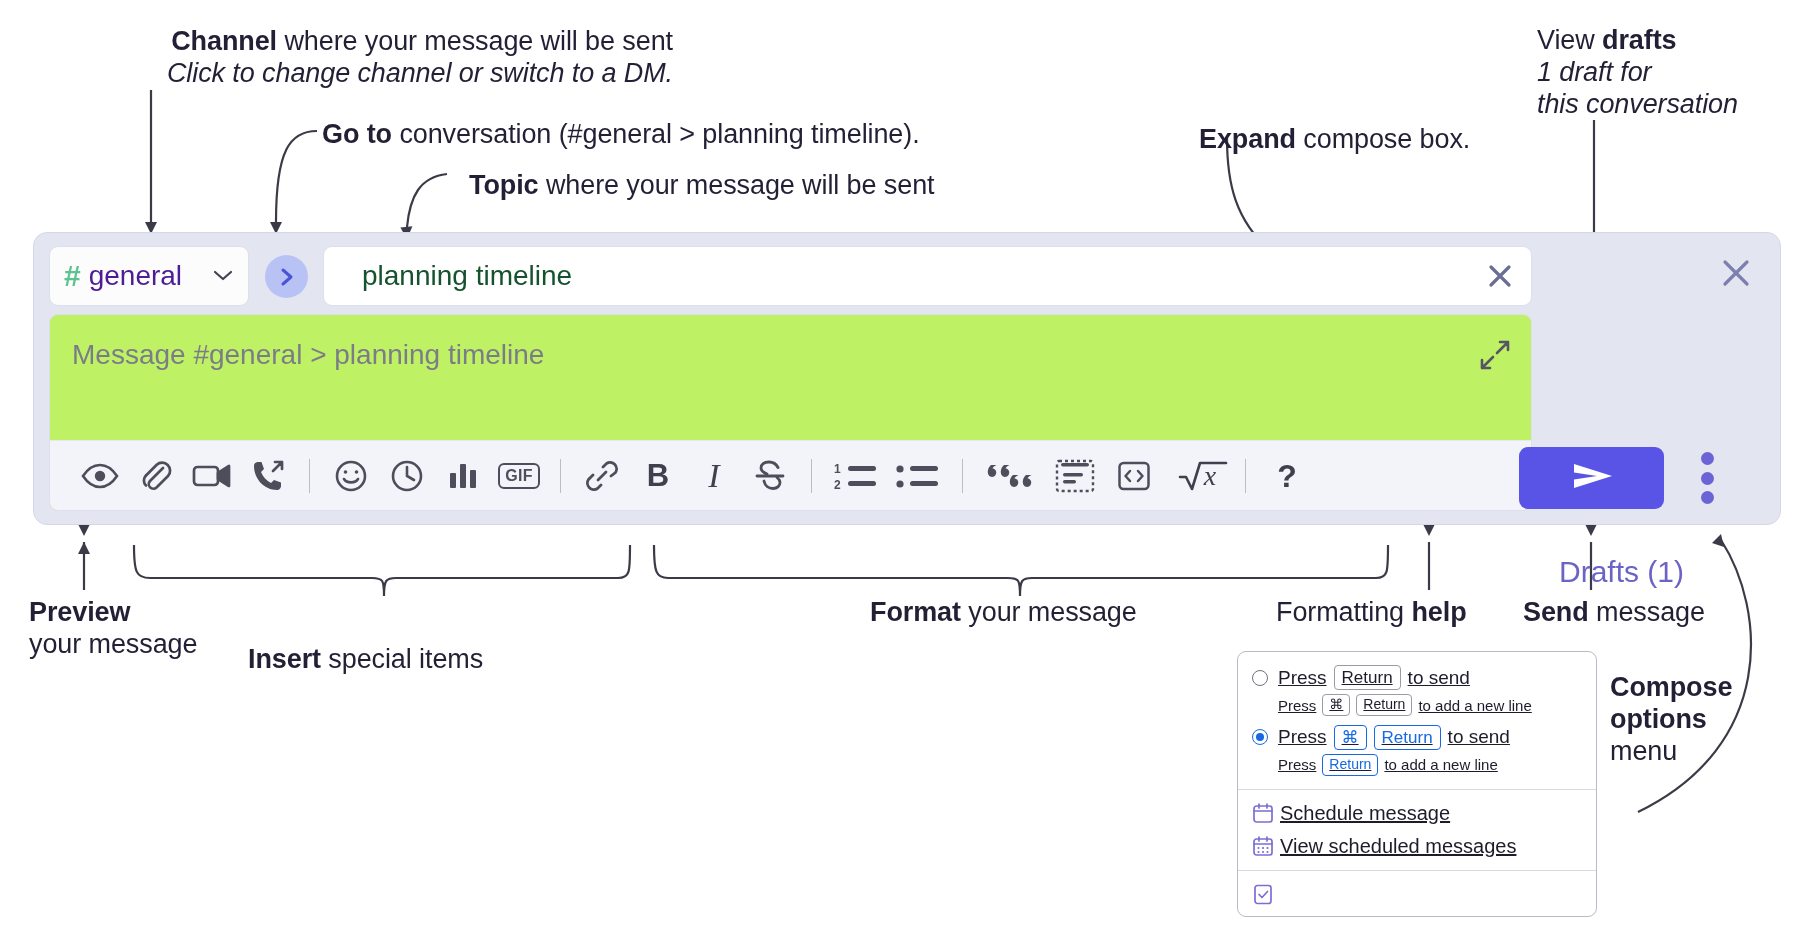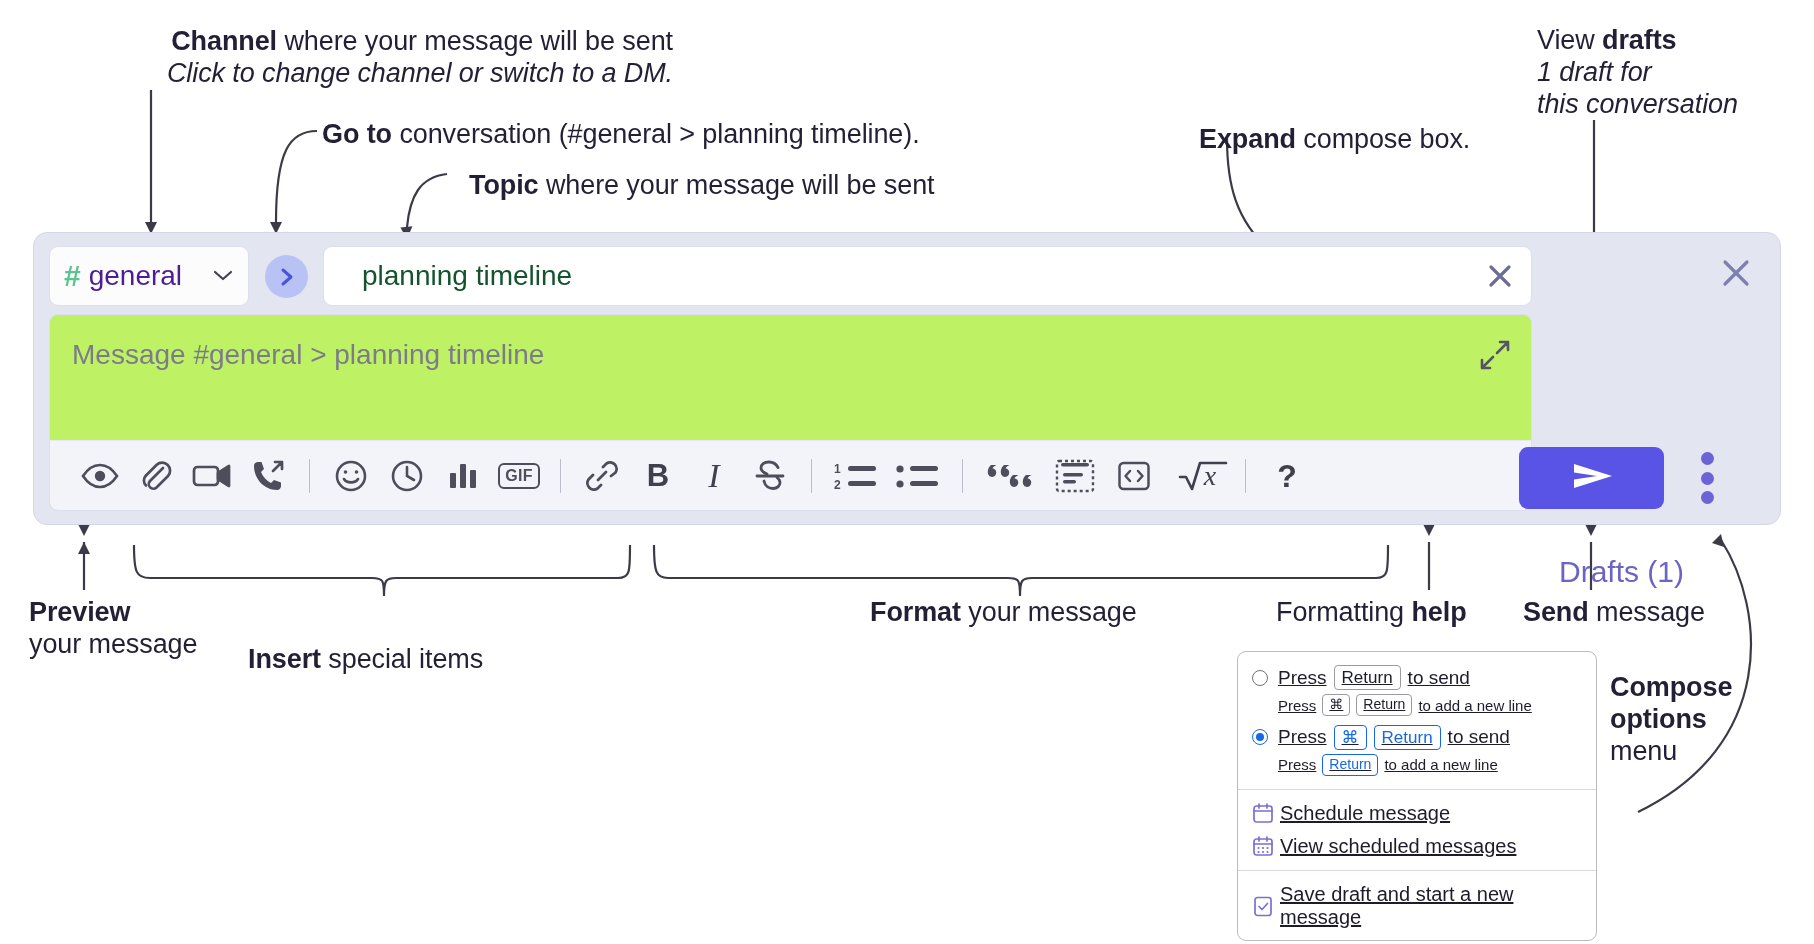--- a/index.html
+++ b/index.html
@@ -492,15 +492,14 @@
 
   <div class="menu-div"></div>
 
   <div class="menu-item">
     <span>
       <svg width="22" height="22" viewBox="0 0 22 22" fill="none" stroke="#7b6fd4" stroke-width="1.7" stroke-linecap="round" stroke-linejoin="round">
         <rect x="3" y="2.5" width="16" height="18" rx="2.5"></rect>
         <path d="M7 11.5 L10 14.5 L15.5 8.5"></path>
       </svg>
     </span>
-    <span>Save draft and start a new message</span>
   </div>
 </div>
 
 </body></html>

